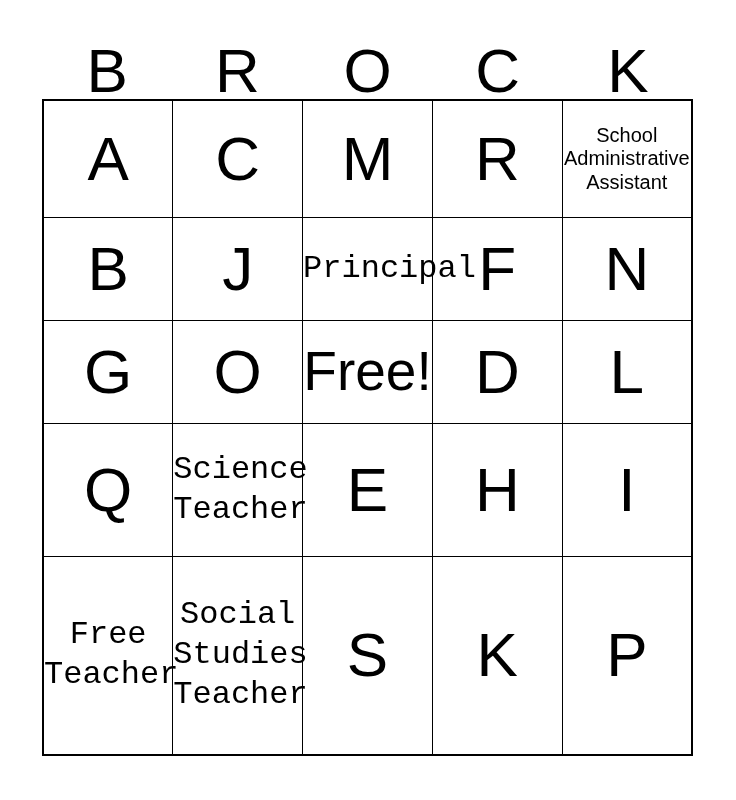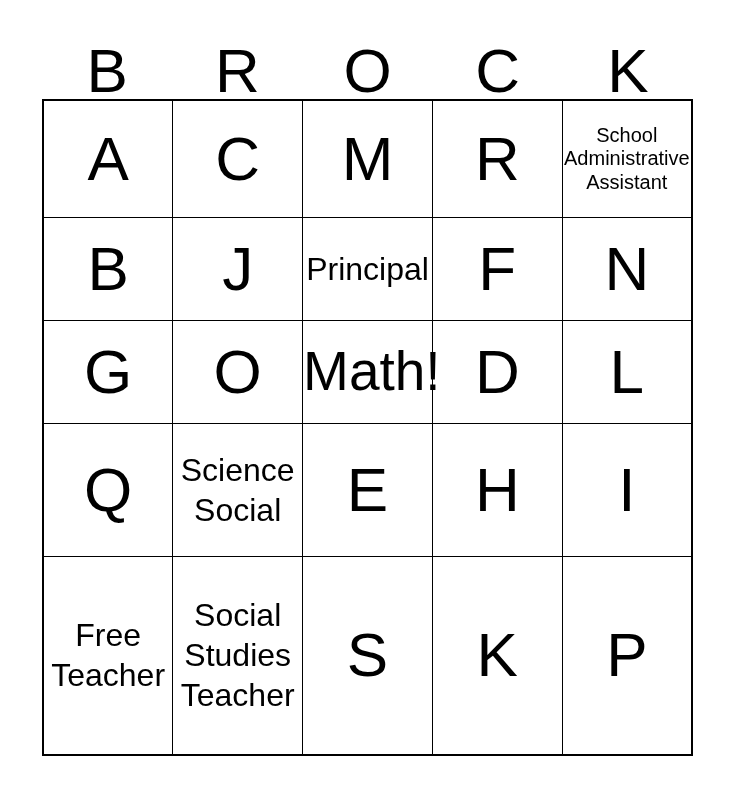--- a/index.html
+++ b/index.html
@@ -50,21 +50,21 @@
   table.card-grid td {
     border: 1.5px solid #000000;
     text-align: center;
     vertical-align: middle;
     padding: 0;
     background: #ffffff;
     cursor: pointer;
   }
   td.letter { font-size: 62px; line-height: 1; }
   td.free   { font-size: 55px; line-height: 1; }
-  td.phrase { font-size: 32px; line-height: 1.25; }
+  td.phrase { font-size: 32px; line-height: 1.25; font-family: Liberation Mono, monospace; }
   td.phrase-sm { font-size: 20px; line-height: 1.17; }
 </style>
 </head>
 <body>
 
 <div class="page">
 
   <div class="header-row">
     <span class="header-letter">B</span>
     <span class="header-letter">R</span>
@@ -85,27 +85,27 @@
       <tr>
         <td class="letter">B</td>
         <td class="letter">J</td>
         <td class="phrase">Principal</td>
         <td class="letter">F</td>
         <td class="letter">N</td>
       </tr>
       <tr>
         <td class="letter">G</td>
         <td class="letter">O</td>
-        <td class="free">Math!</td>
+        <td class="free">Free!</td>
         <td class="letter">D</td>
         <td class="letter">L</td>
       </tr>
       <tr>
         <td class="letter">Q</td>
-        <td class="phrase">Science Social</td>
+        <td class="phrase">Science Teacher</td>
         <td class="letter">E</td>
         <td class="letter">H</td>
         <td class="letter">I</td>
       </tr>
       <tr>
         <td class="phrase">Free Teacher</td>
         <td class="phrase">Social Studies Teacher</td>
         <td class="letter">S</td>
         <td class="letter">K</td>
         <td class="letter">P</td>

